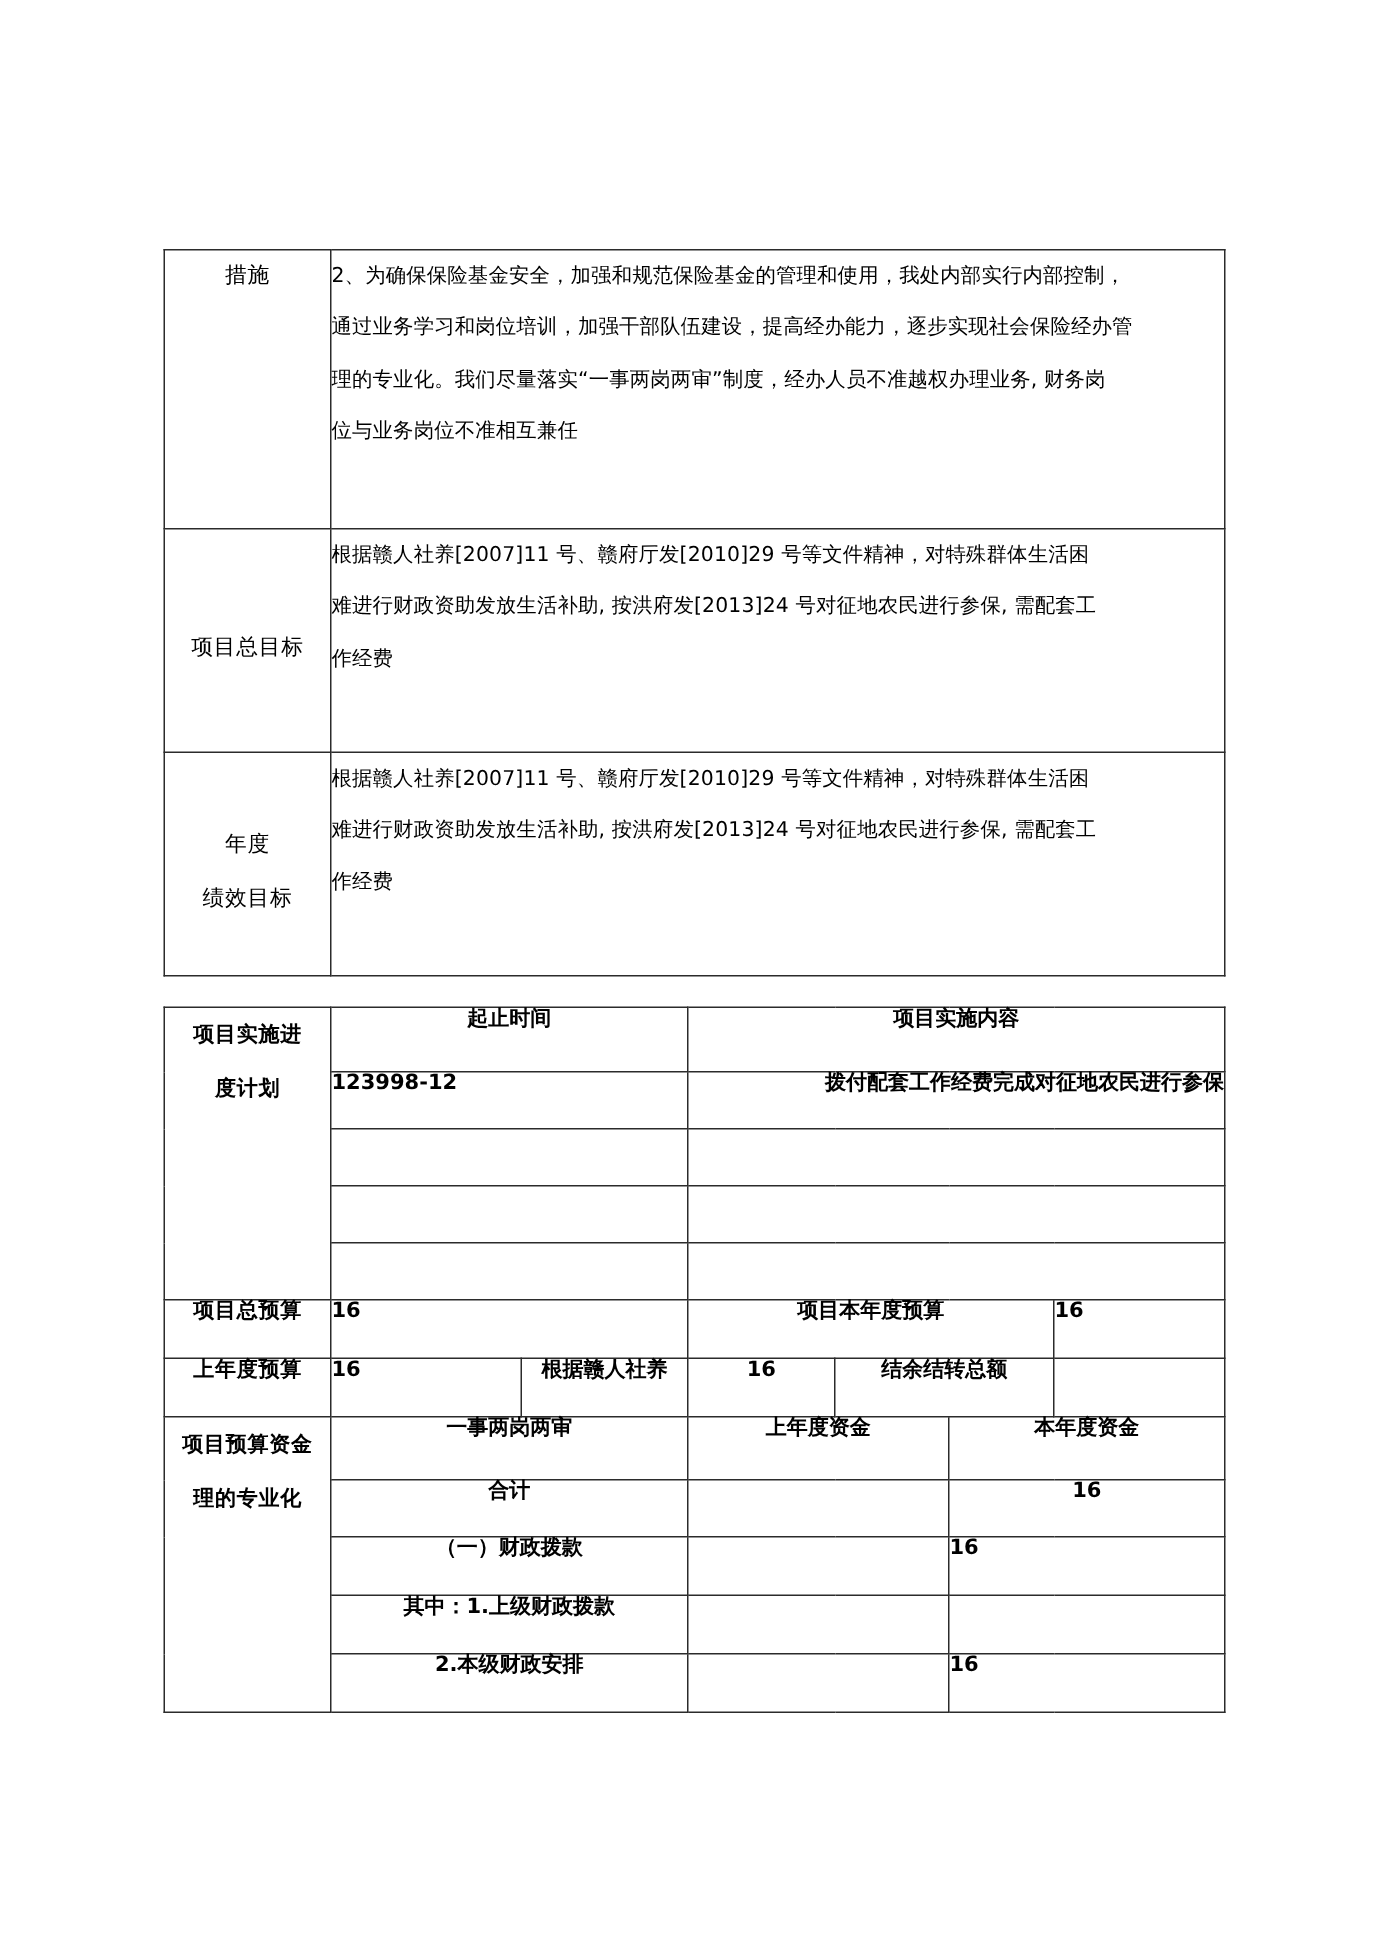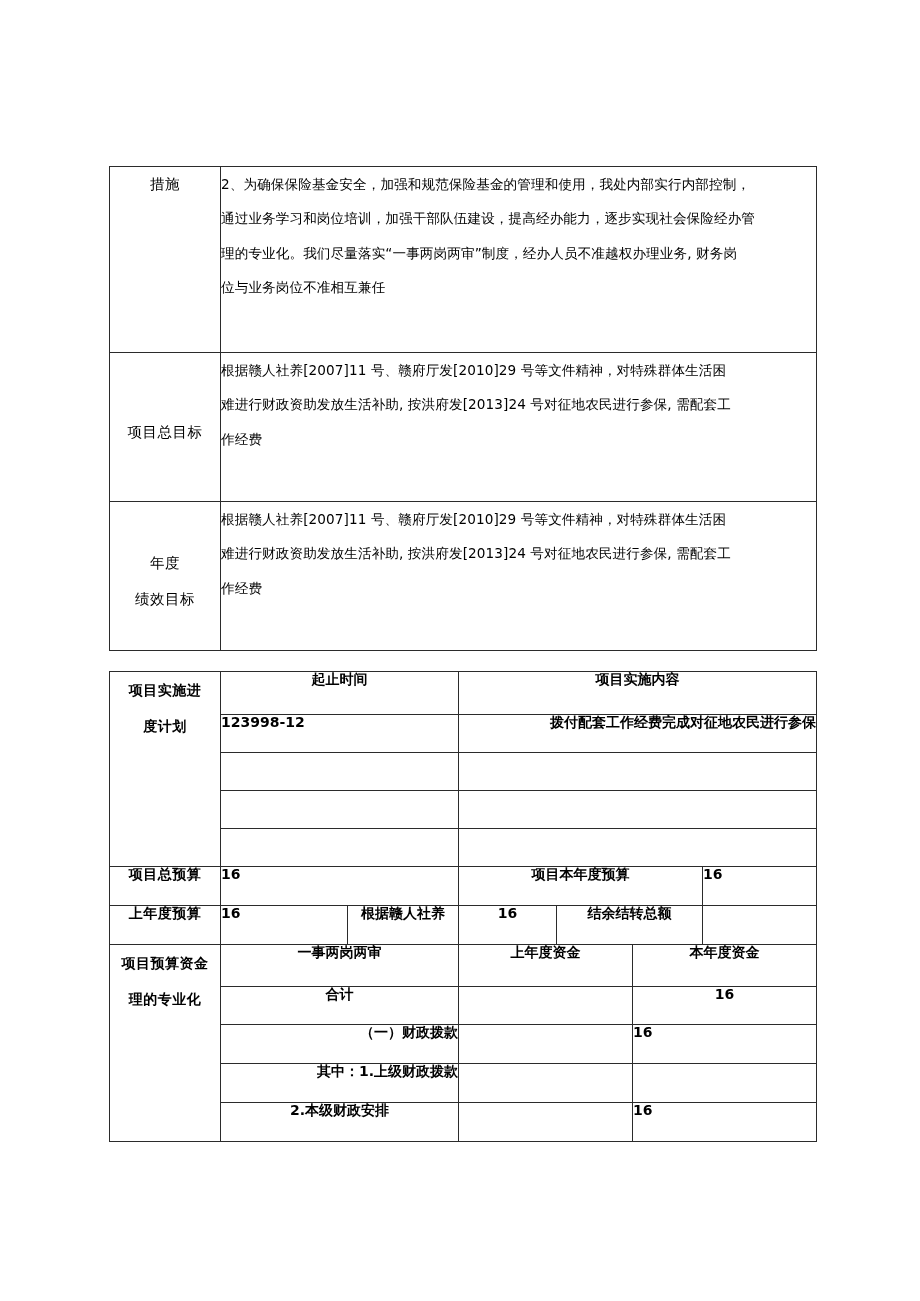--- a/index.html
+++ b/index.html
@@ -88,21 +88,21 @@
   .ctr {
     text-align: center;
     vertical-align: middle;
   }
   .lft {
     text-align: right;
     vertical-align: middle;
     padding-left: 3px;
   }
   .lft-in {
-    text-align: right;
+    text-align: center;
     vertical-align: middle;
     padding-left: 22px;
   }
   .lft-in2 {
     text-align: center;
     vertical-align: middle;
     padding-left: 52px;
   }
   .num {
     text-align: left;

